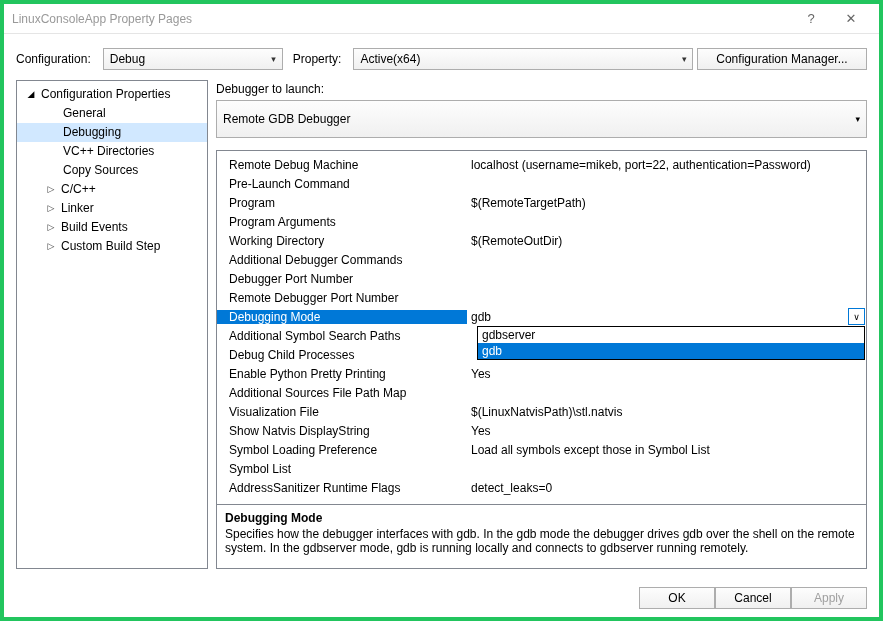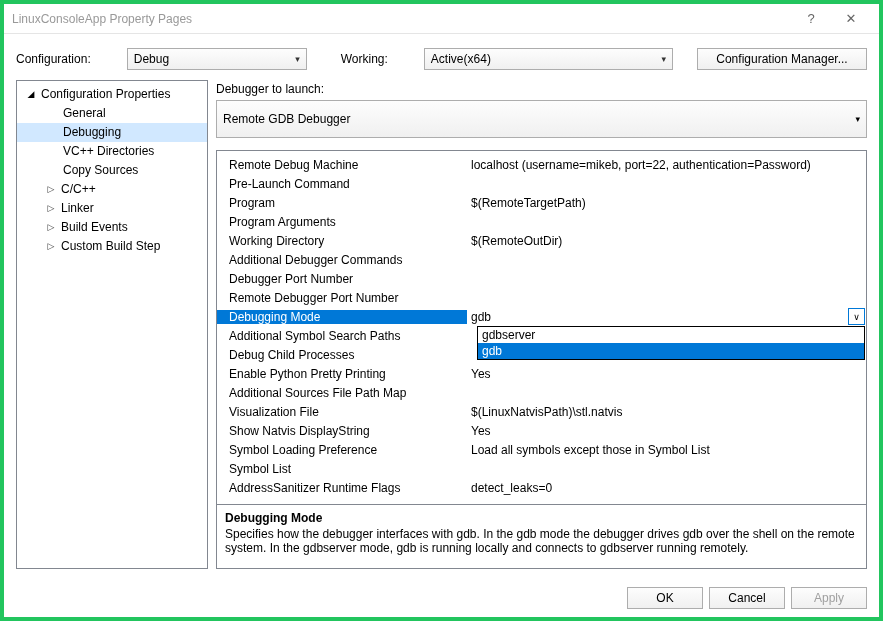--- a/index.html
+++ b/index.html
@@ -1,21 +1,21 @@
 <!DOCTYPE html>
 <html><head>
 <meta charset="utf-8">
 <style>
   * { box-sizing: border-box; font-family: "Segoe UI", Tahoma, sans-serif; font-size: 12px; }
   html, body { margin: 0; padding: 0; background: #fff; }
   .window { width: 883px; height: 621px; border: 4px solid #22c55e; display: flex; flex-direction: column; background: #fff; position: relative; }
   .titlebar { height: 30px; display: flex; align-items: center; padding: 0 8px; color: #999; border-bottom: 1px solid #e5e5e5; }
   .titlebar .spacer { flex: 1; }
   .titlebar .win-btn { width: 40px; text-align: center; color: #666; font-size: 13px; }
-  .config-row { display: flex; align-items: center; gap: 24px; padding: 14px 12px 10px 12px; }
+  .config-row { display: flex; align-items: center; gap: 0; padding: 14px 12px 10px 12px; }
   .config-row label { color: #000; }
   .combo { height: 22px; border: 1px solid #adadad; background: linear-gradient(#fdfdfd,#f0f0f0); display: flex; align-items: center; padding: 0 6px; position: relative; margin-left: 12px; }
   .combo .caret { margin-left: auto; font-size: 9px; color: #333; }
   .cfg-combo { width: 180px; }
   .plat-combo { flex: 1; max-width: 340px; }
   .btn { height: 22px; border: 1px solid #adadad; background: linear-gradient(#fdfdfd,#f0f0f0); padding: 0 12px; display: inline-flex; align-items: center; justify-content: center; cursor: default; }
   .btn.disabled { color: #a0a0a0; }
   .body { flex: 1; display: flex; padding: 0 12px 10px 12px; gap: 8px; overflow: hidden; }
   .tree { width: 192px; border: 1px solid #828790; padding: 4px 0; overflow: auto; }
   .tree-item { padding: 1px 4px 1px 8px; white-space: nowrap; display: flex; align-items: center; gap: 4px; line-height: 17px; }
@@ -35,41 +35,41 @@
   .row .val { flex: 1; padding-left: 4px; white-space: nowrap; overflow: hidden; }
   .row.selected { }
   .row.selected .name { background: #0078d7; color: #fff; }
   .row.selected .val { }
   .row.selected .dd-btn { position: absolute; right: 1px; top: 1px; width: 17px; height: 17px; border: 1px solid #0078d7; background: #fff; color: #000; font-size: 9px; display: flex; align-items: center; justify-content: center; }
   .dropdown { position: absolute; left: 260px; right: 1px; border: 1px solid #000; background: #fff; z-index: 10; }
   .dropdown .opt { padding: 1px 4px; }
   .dropdown .opt.sel { background: #0078d7; color: #fff; }
   .desc { border-top: 1px solid #828790; padding: 6px 8px; min-height: 64px; }
   .desc .title { font-weight: bold; margin-bottom: 2px; }
-  .footer { display: flex; justify-content: flex-end; gap: 6px; padding: 8px 12px; }
+  .footer { display: flex; justify-content: flex-end; gap: 0; padding: 8px 12px; }
   .footer .btn { width: 76px; }
 </style>
 </head>
 <body>
 
 <div class="window">
   <div class="titlebar">
     <span>LinuxConsoleApp Property Pages</span>
     <span class="spacer"></span>
     <span class="win-btn">?</span>
     <span class="win-btn">✕</span>
   </div>
 
   <div class="config-row">
     <label>Configuration:</label>
     <div class="combo cfg-combo">
       <span>Debug</span>
       <span class="caret">▾</span>
     </div>
-    <label style="margin-left:10px;">Working:</label>
+    <label style="margin-left:10px;">Property:</label>
     <div class="combo plat-combo">
       <span>Active(x64)</span>
       <span class="caret">▾</span>
     </div>
     <div class="btn" style="margin-left:auto; width:170px;">Configuration Manager...</div>
   </div>
 
   <div class="body">
     <div class="tree">
       <div class="tree-item">

